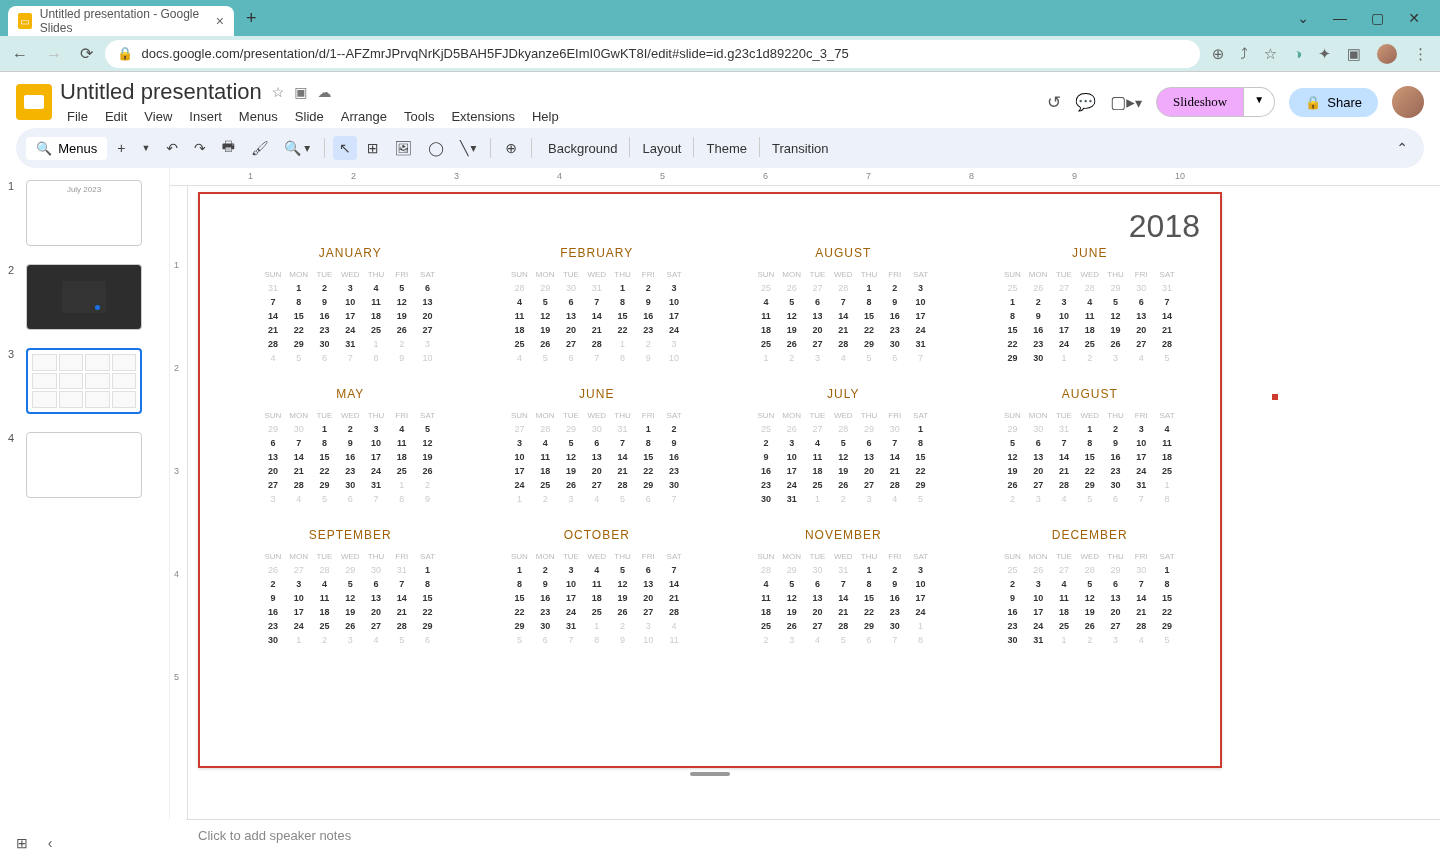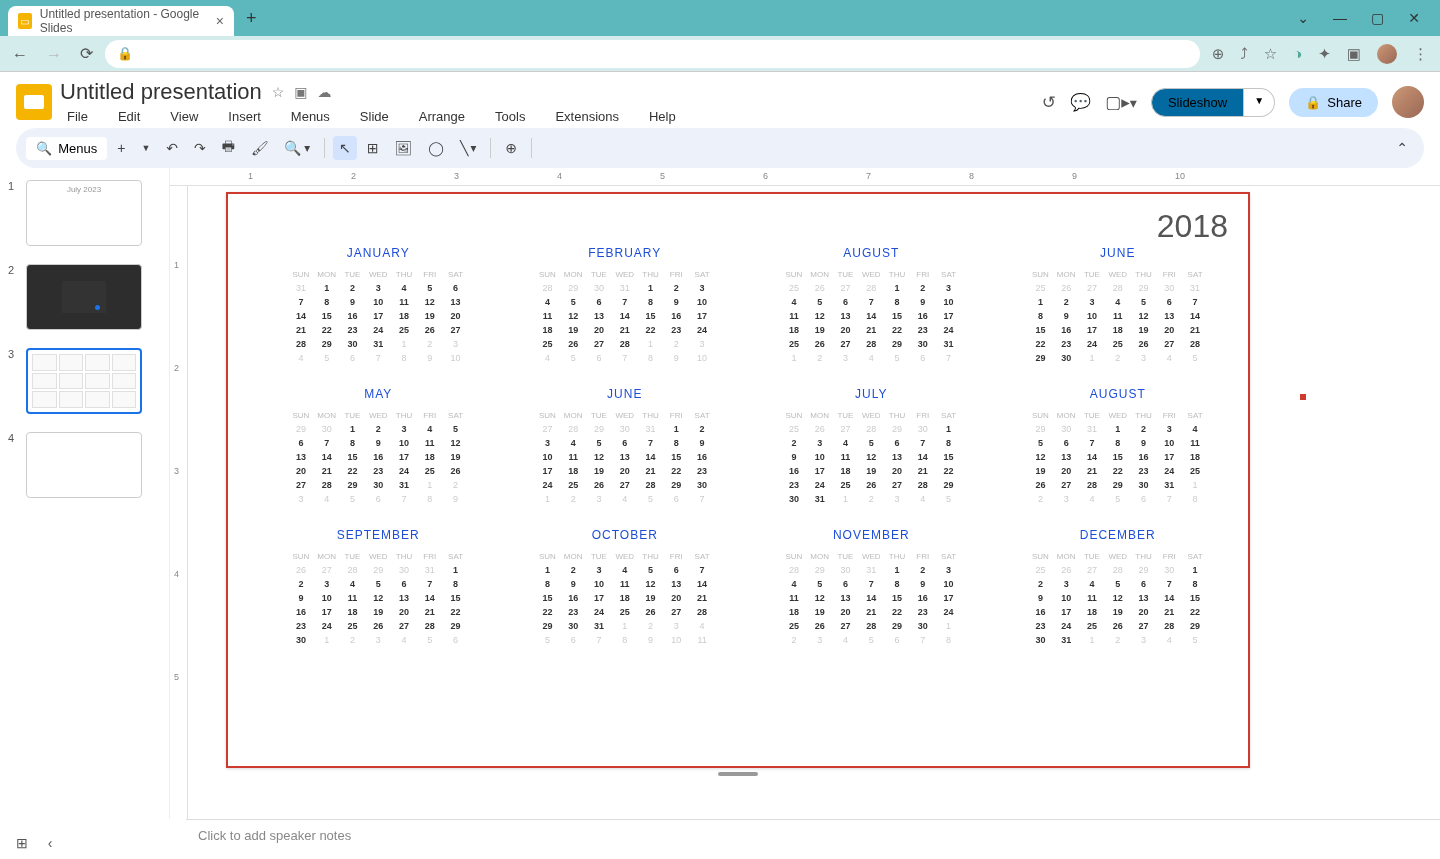--- a/index.html
+++ b/index.html
@@ -21,25 +21,25 @@
 .prof-avatar { width:20px; height:20px; border-radius:50%; background:linear-gradient(135deg,#c97,#965);}
 
 
 .app-header { height:56px; display:flex; align-items:center; padding:4px 16px 0 16px; gap:8px;}
 .slides-logo { width:36px; height:36px; background:#f4b400; border-radius:4px; display:flex; align-items:center; justify-content:center;}
 .slides-logo-inner { width:20px; height:14px; background:#fff; border-radius:2px;}
 .title-block { flex:1; }
 .title-row { display:flex; align-items:center; gap:10px;}
 .doc-title { font-size:22px; color:#333;}
 .title-icons { color:#777; font-size:14px; display:flex; gap:10px;}
-.menu-row { display:flex; gap:16px; margin-top:2px;}
+.menu-row { display:flex; gap:3px; margin-top:2px;}
 .menu-item { font-size:13px; color:#333; padding:2px 7px; cursor:pointer;}
 .hdr-right { display:flex; align-items:center; gap:14px;}
 .hdr-icon { color:#555; font-size:17px; cursor:pointer;}
-.slideshow-btn { border:1px solid #c5c5c5; border-radius:18px 0 0 18px; padding:6px 16px; font-size:13px; cursor:pointer; background:#0369a1;}
+.slideshow-btn { border:1px solid #c5c5c5; border-radius:18px 0 0 18px; padding:6px 16px; font-size:13px; cursor:pointer; background:#f0abfc;font-family:Liberation Serif, serif;}
 .slideshow-dd { border:1px solid #c5c5c5; border-left:none; border-radius:0 18px 18px 0; padding:6px 10px; font-size:10px; cursor:pointer; background:#fff;}
 .share-btn { background:#c2e0ff; border-radius:18px; padding:7px 16px; font-size:13px; display:flex; align-items:center; gap:6px; cursor:pointer;}
 .avatar-lg { width:32px; height:32px; border-radius:50%; background:linear-gradient(135deg,#c97,#965);}
 
 
 .toolbar { height:40px; margin:0 16px; background:#edf2fa; border-radius:20px; display:flex; align-items:center; padding:0 10px; gap:4px;}
 .tb-btn { padding:4px 6px; color:#444; font-size:14px; cursor:pointer; display:flex; align-items:center; gap:2px;}
 .tb-menus { background:#fff; border-radius:4px; padding:4px 10px; display:flex; align-items:center; gap:6px; font-size:13px;}
 .tb-sep { width:1px; height:20px; background:#ccc; margin:0 4px;}
 .tb-text { font-size:13px; color:#333; padding:4px 8px; cursor:pointer;}
@@ -57,29 +57,29 @@
 .thumb-2-inner {width:44px;height:32px; background:#333; position:relative;}
 .thumb-2-dot { position:absolute; bottom:3px; right:6px; width:5px; height:5px; background:#1a73e8; border-radius:50%;}
 .thumb-grid { display:grid; grid-template-columns:repeat(4,1fr); grid-template-rows:repeat(3,1fr); gap:2px; height:100%;}
 .thumb-grid div { background:#f9f9f9; border:0.5px solid #e0e0e0;}
 
 .canvas-area { flex:1; background:#fff; position:relative;}
 .ruler-h { height:18px; background:#fff; border-bottom:1px solid #e0e0e0; display:flex; font-size:9px; color:#888; position:relative;}
 .ruler-h-mark { position:absolute; top:3px;}
 .ruler-v { width:18px; background:#fff; border-right:1px solid #e0e0e0; position:absolute; left:0; top:18px; bottom:0; font-size:9px; color:#888;}
 .ruler-v-mark { position:absolute; left:4px;}
-.slide-wrap { position:absolute; left:28px; top:24px;margin-left:28px;}
+.slide-wrap { position:absolute; left:28px; top:24px;}
 .slide { width:1024px; height:576px; background:#fff; border:2px solid #cd3b2f; position:relative; box-shadow:0 1px 3px rgba(0,0,0,0.15);}
 .sel-handle { position:absolute; right:-56px; top:202px; width:6px; height:6px; background:#cd3b2f;}
 .slide-handle { position:absolute; bottom:-8px; left:50%; width:40px; height:4px; background:#999; transform:translateX(-50%); border-radius:2px;}
 
 .year-title { position:absolute; top:14px; right:20px; font-size:32px; color:#555; font-weight:300;}
 .cal-grid { position:absolute; top:52px; left:60px; right:40px; display:grid; grid-template-columns:repeat(4,1fr); column-gap:66px; row-gap:22px;}
 .month {}
-.month-name { text-align:center; font-size:12px; color:#1d4ed8; letter-spacing:1px; margin-bottom:8px;}
+.month-name { text-align:center; font-size:12px; color:#a16207; letter-spacing:1px; margin-bottom:8px;}
 .day-grid { display:grid; grid-template-columns:repeat(7,1fr); gap:0; font-size:9px; text-align:center;}
 .day-hdr { color:#bbb; font-size:8px; padding:2px 0;}
 .day { padding:2px 0; color:#333; font-weight:bold;}
 .day.out { color:#ccc; font-weight:normal;}
 
 
 .notes-bar { height:32px; border-top:1px solid #ddd; margin:0 0 0 186px; display:flex; align-items:center; padding:0 12px; font-size:13px; color:#888; background:#fff;}
 
 
 .bottom-bar { position:absolute; bottom:8px; left:16px; display:flex; gap:20px; color:#555; font-size:14px;}
@@ -103,20 +103,21 @@
 </div>
 
 <div class="url-bar">
   <div class="nav-btns">
     <span>←</span>
     <span style="color:#bbb">→</span>
     <span>⟳</span>
   </div>
   <div class="url-input">
     <span>🔒</span>
+    <span>docs.google.com/presentation/d/1--AFZmrJPrvqNrKjD5BAH5FJDkyanze6EImI0GwKT8I/edit#slide=id.g23c1d89220c_3_75</span>
   </div>
   <div class="url-icons">
     <span>⊕</span>
     <span>⤴</span>
     <span>☆</span>
     <span style="color:#5a9">◑</span>
     <span>✦</span>
     <span>▣</span>
     <span class="prof-avatar"></span>
     <span>⋮</span>
@@ -179,20 +180,29 @@
   <span class="tb-btn">🔍<small>▾</small></span>
   <div class="tb-sep"></div>
   <span class="tb-btn tb-active">↖</span>
   <span class="tb-btn">⊞</span>
   <span class="tb-btn">🖼</span>
   <span class="tb-btn">◯</span>
   <span class="tb-btn">╲<small>▾</small></span>
   <div class="tb-sep"></div>
   <span class="tb-btn">⊕</span>
   <div class="tb-sep"></div>
+  <div id="tb-text-row" style="display:flex">
+      <span class="tb-text">Background</span>
+      <div class="tb-sep"></div>
+      <span class="tb-text">Layout</span>
+      <div class="tb-sep"></div>
+      <span class="tb-text">Theme</span>
+      <div class="tb-sep"></div>
+      <span class="tb-text">Transition</span>
+    </div>
   <span style="margin-left:auto" class="tb-btn">⌃</span>
 </div>
 
 <div class="main">
   <div class="thumb-panel">
     <div class="thumb-row">
       <div class="thumb-num">1</div>
       <div class="thumb thumb-1">
         <div style="font-size:8px;color:#999">July 2023</div>
         <div style="width:90%;height:38px;display:grid;grid-template-columns:repeat(7,1fr);grid-template-rows:repeat(5,1fr);gap:1px">

